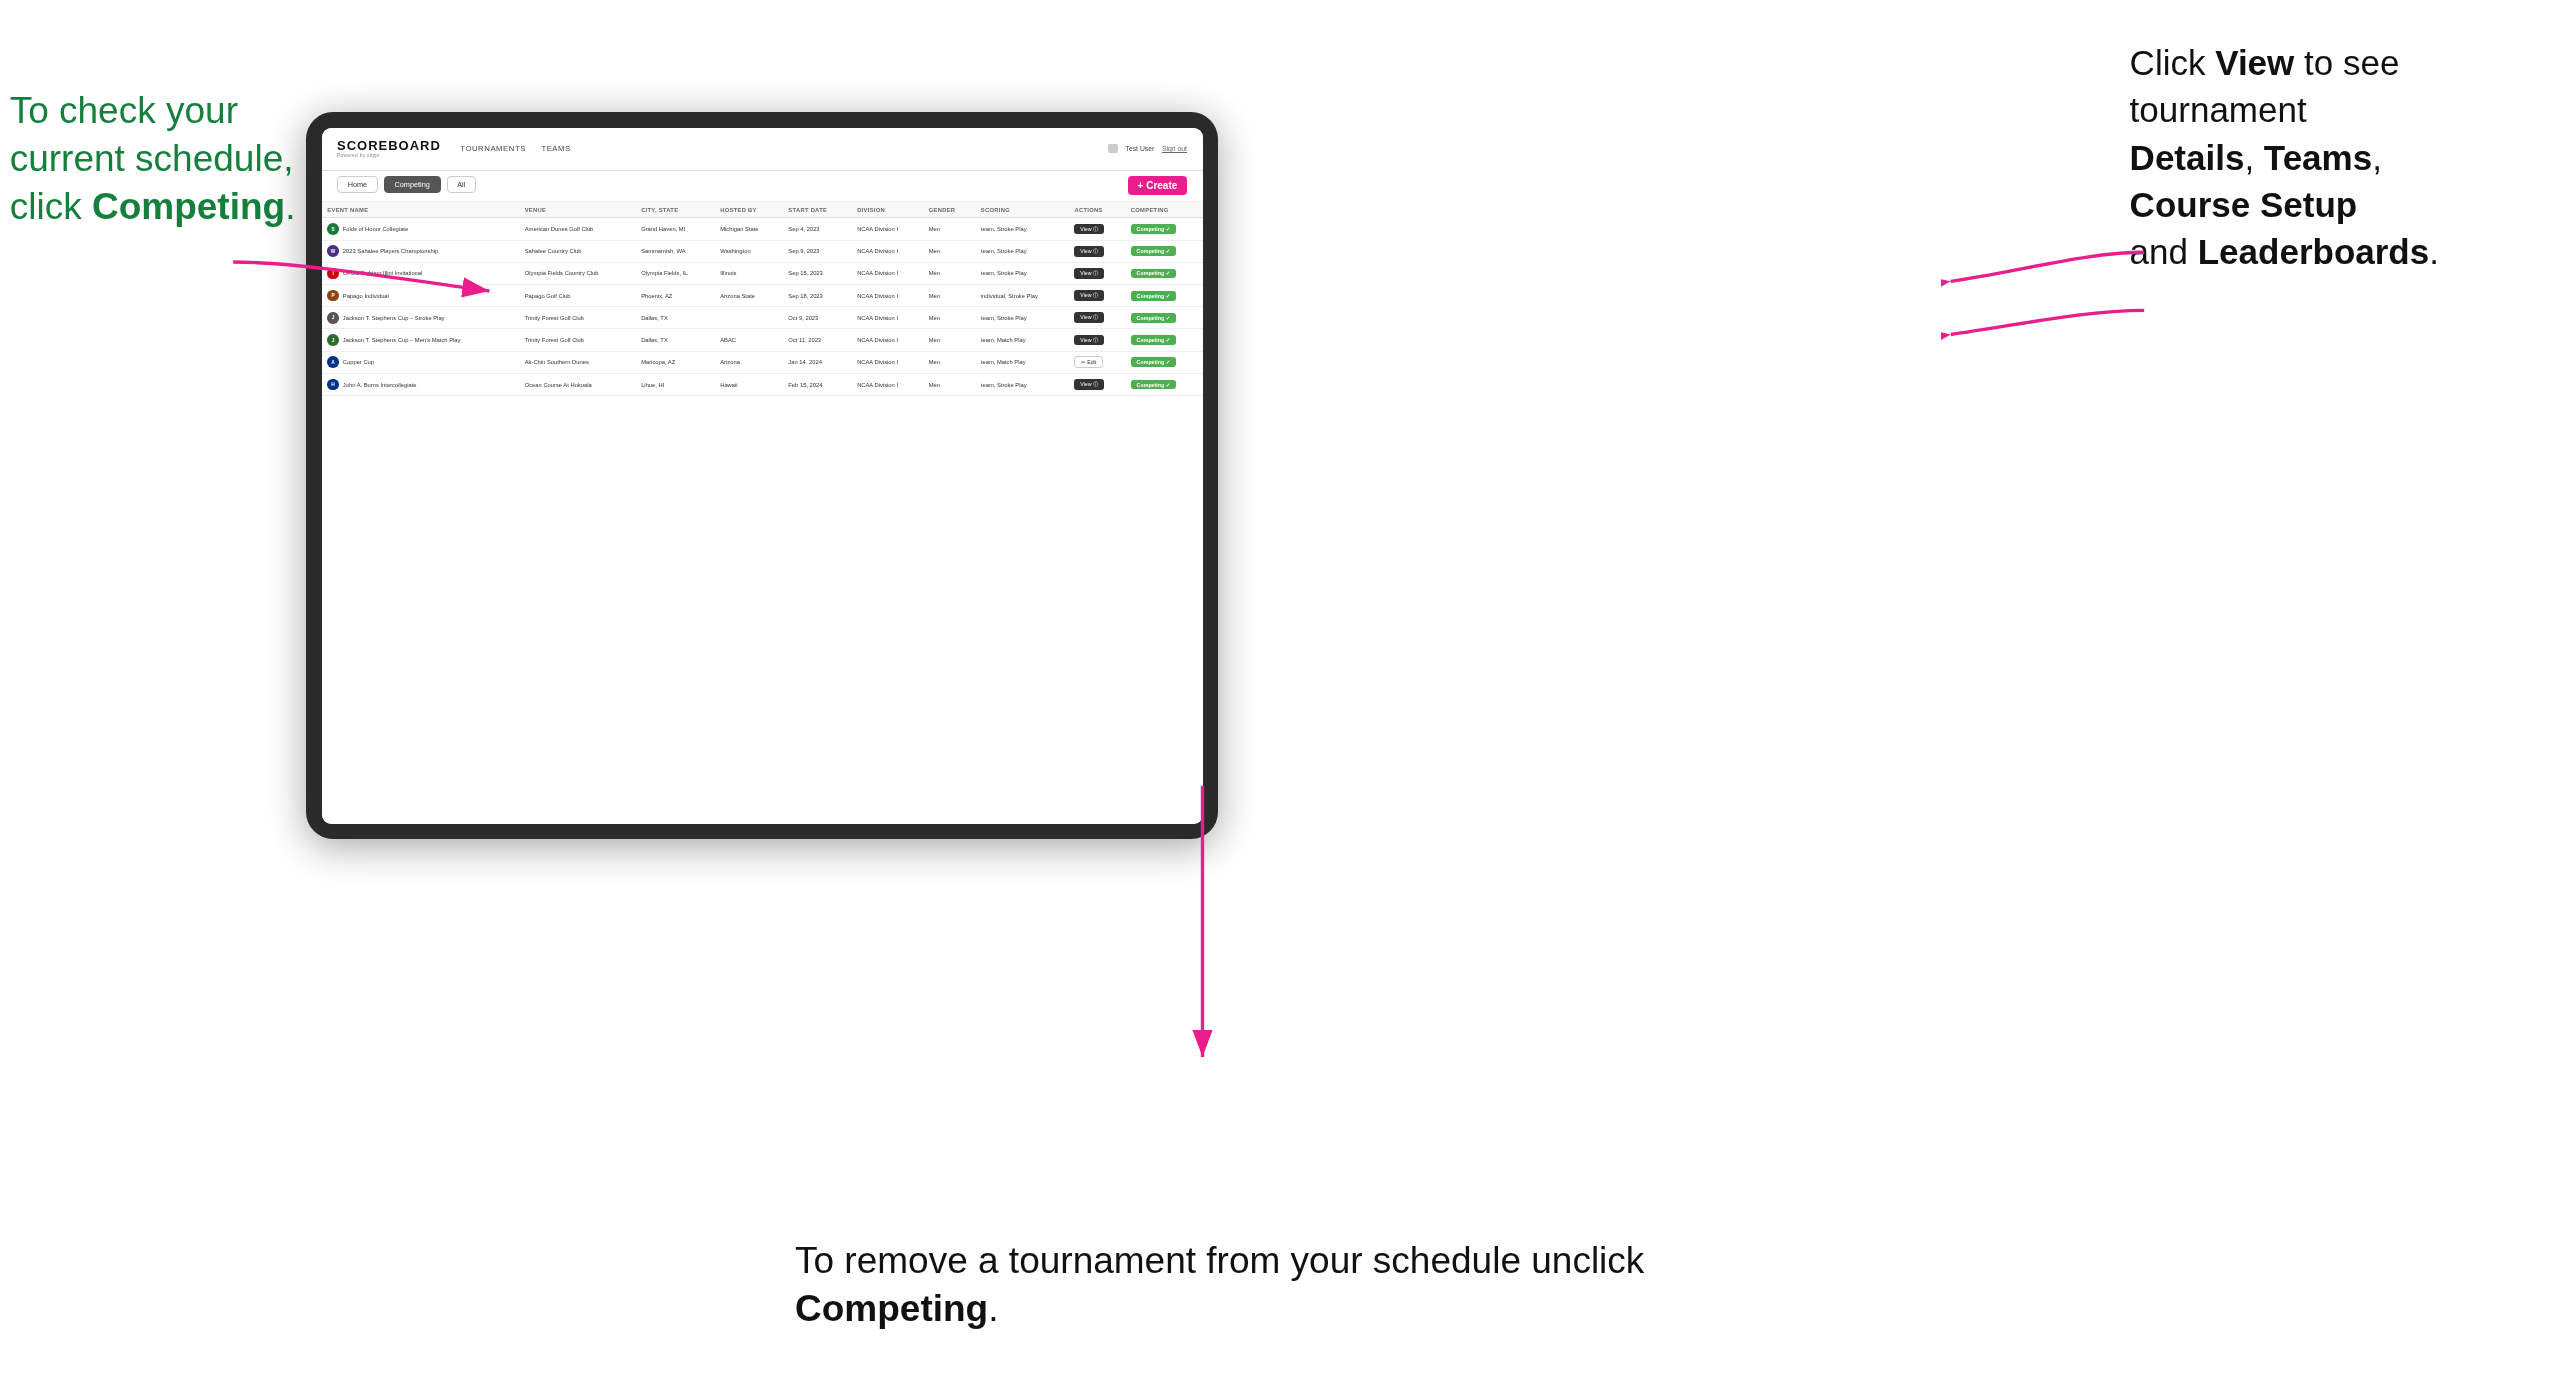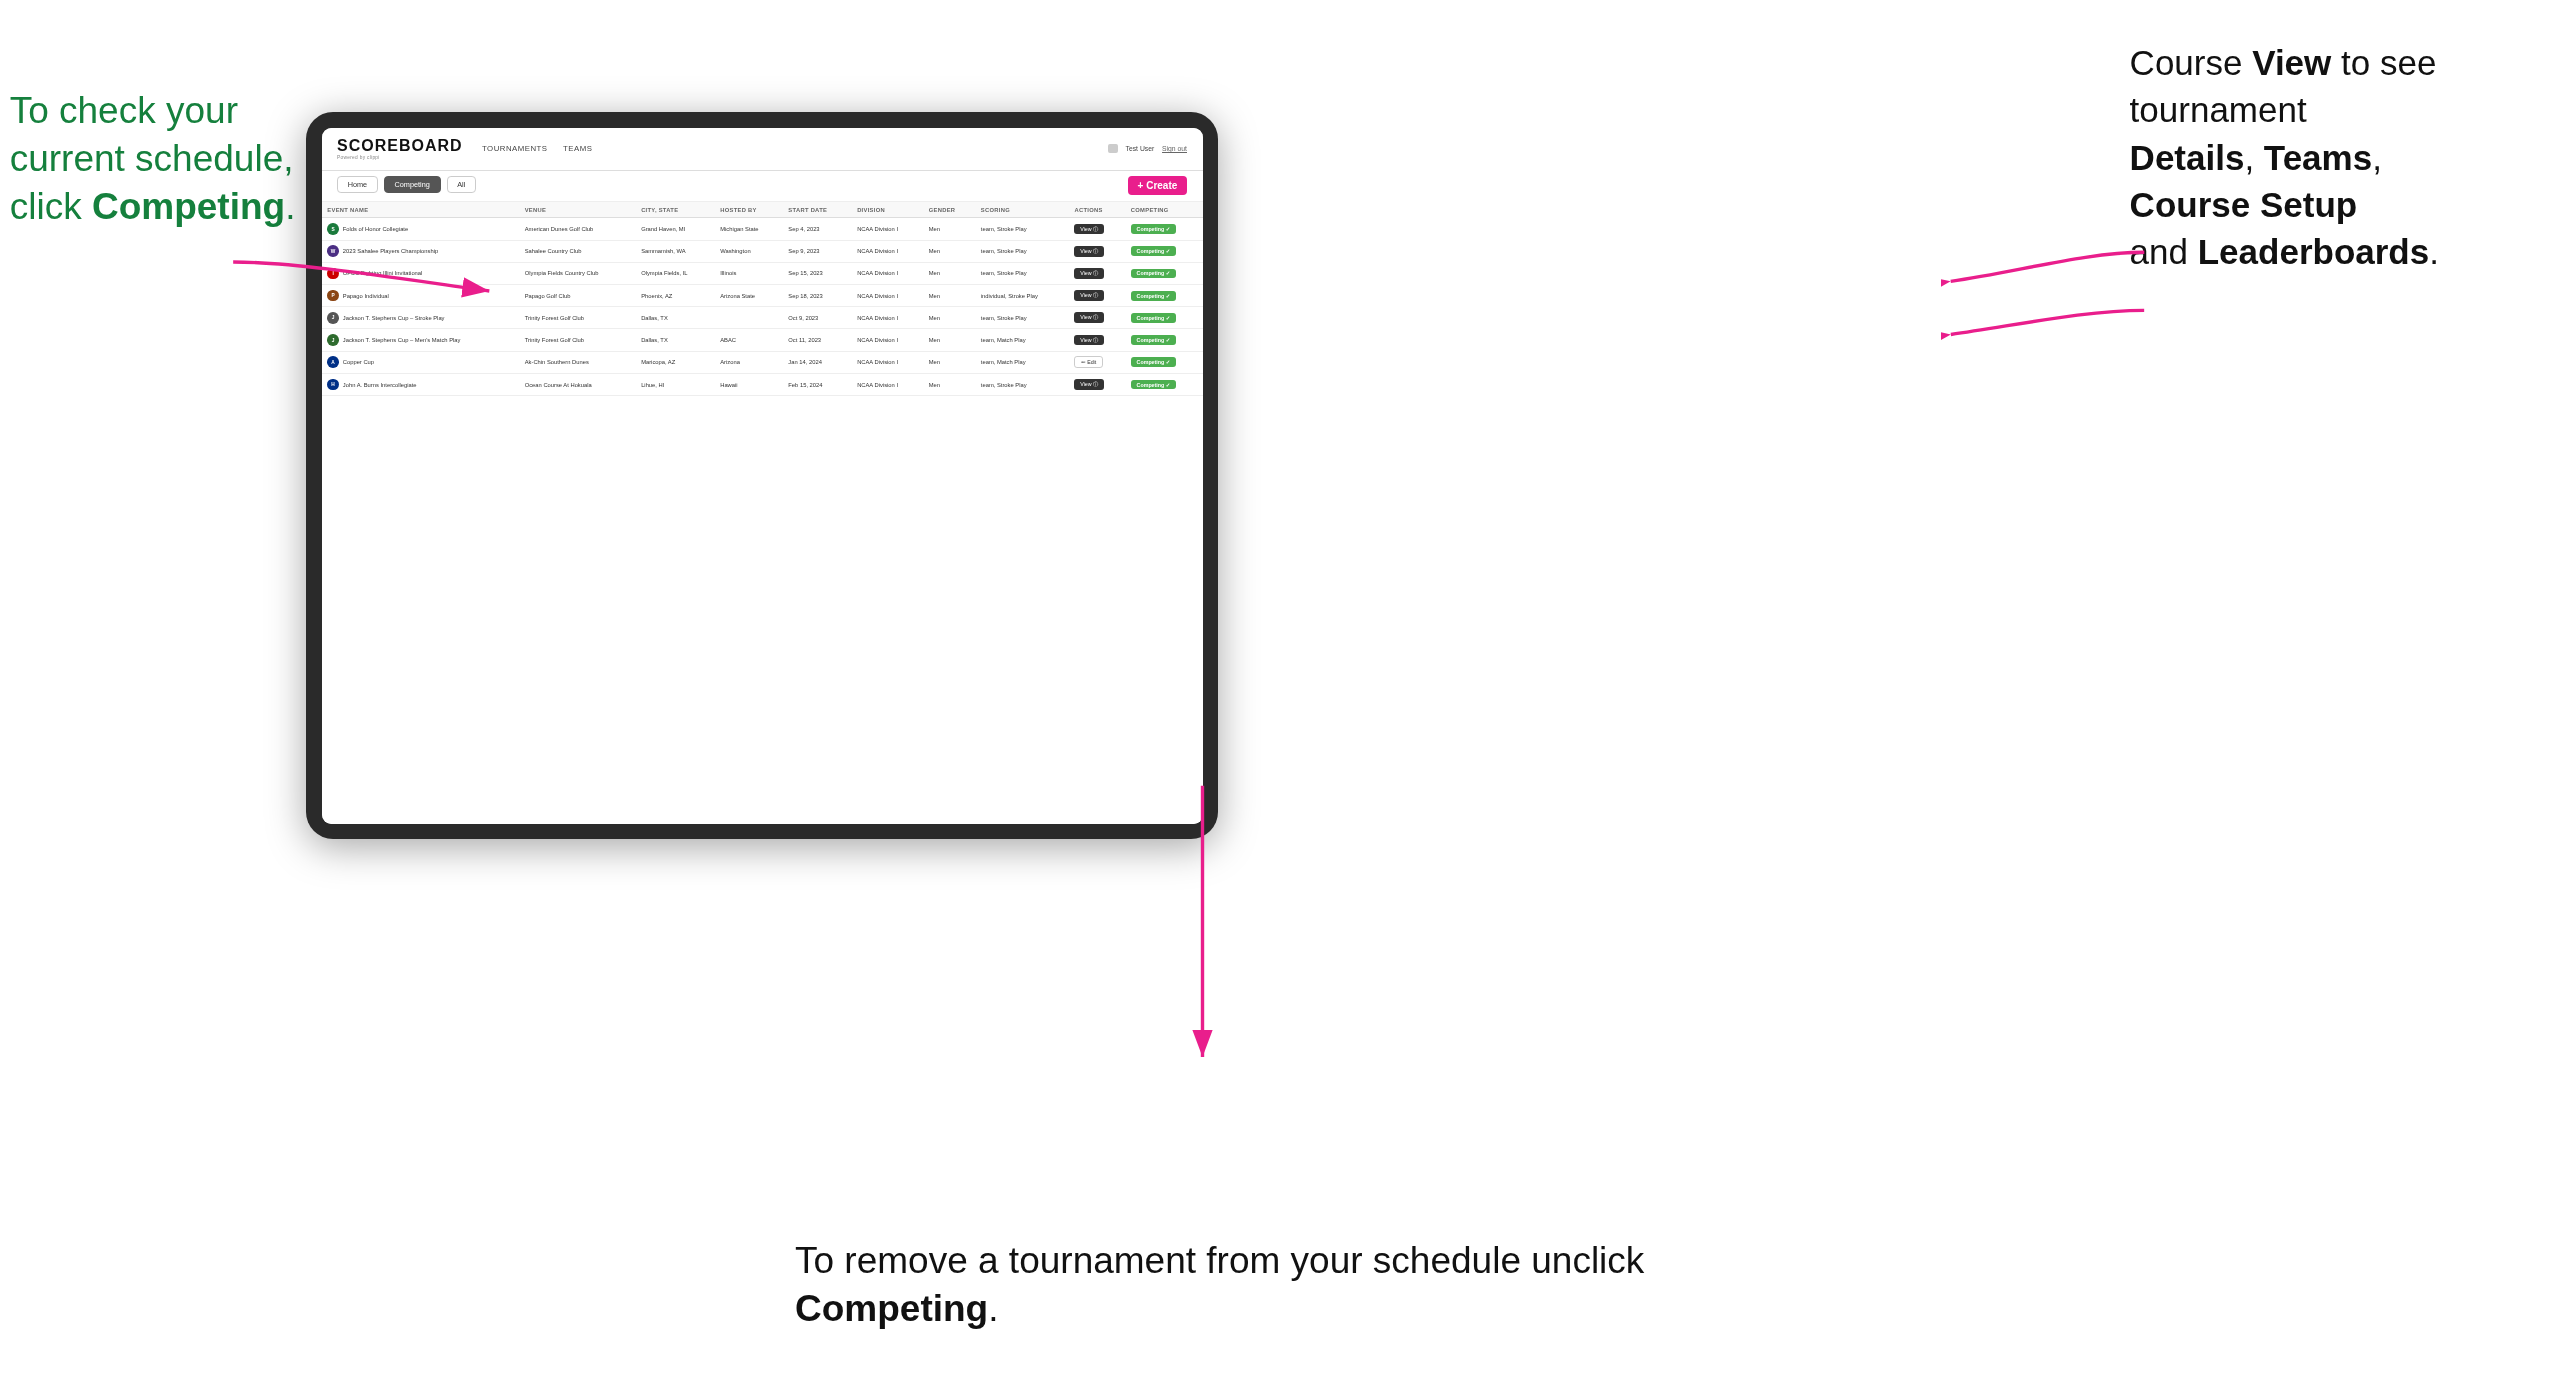--- a/index.html
+++ b/index.html
@@ -83,21 +83,21 @@
       height: 43px;
       flex-shrink: 0;
     }
 
     .scoreboard-logo {
       display: flex;
       flex-direction: column;
       margin-right: 19.4px;
     }
     .scoreboard-logo .logo-main {
-      font-size: 16px;
+      font-size: 13px;
       font-weight: 800;
       letter-spacing: 1px;
       color: #111;
       line-height: 1.1;
     }
     .scoreboard-logo .logo-sub {
       font-size: 4.8px;
       color: #888;
       letter-spacing: 0.3px;
     }
@@ -277,21 +277,21 @@
       <polygon points="0 8, 3 0, 6 8" fill="#e91e8c"></polygon>
     </marker>
   </defs>
 </svg>
 
 <div class="annotation-left" style="position:absolute; left:9.7px; top:87px; width:301px;">
   <span>To check your current schedule, click </span><strong>Competing</strong><span>.</span>
 </div>
 
 <div class="annotation-right" style="position:absolute; right:19.4px; top:39px; width:427px; font-size:35px; line-height:1.35;">
-  <span>Course </span><strong>View</strong><span> to see tournament </span><br>
+  <span>Click </span><strong>View</strong><span> to see tournament </span><br>
   <strong>Details</strong><span>, </span><strong>Teams</strong><span>,</span><br>
   <strong>Course Setup</strong><br>
   <span>and </span><strong>Leaderboards</strong><span>.</span>
 </div>
 
 <div class="annotation-bottom" style="position:absolute; bottom:53px; left:795px; width:931px; font-size:37px; text-align:left;">
   <span>To remove a tournament from your schedule unclick </span><strong>Competing</strong><span>.</span>
 </div>
 
 <div class="tablet" style="position:absolute; left:306px; top:112px; width:912px; height:727px;">

